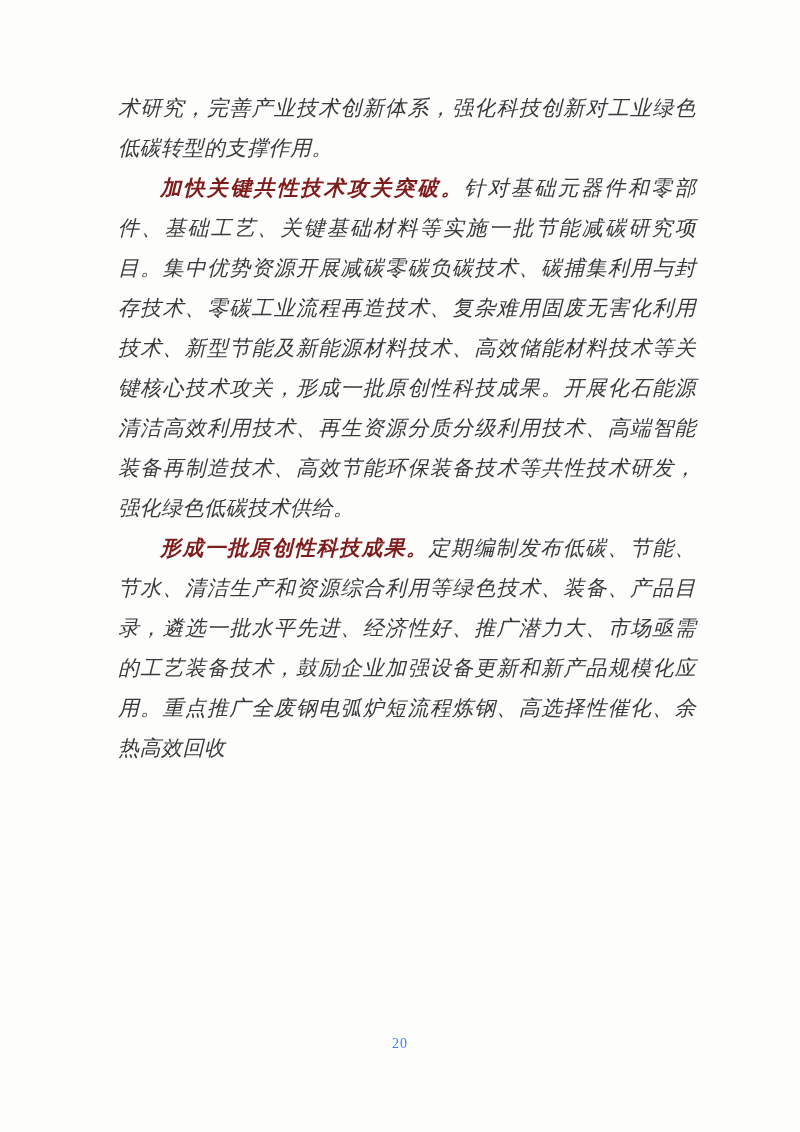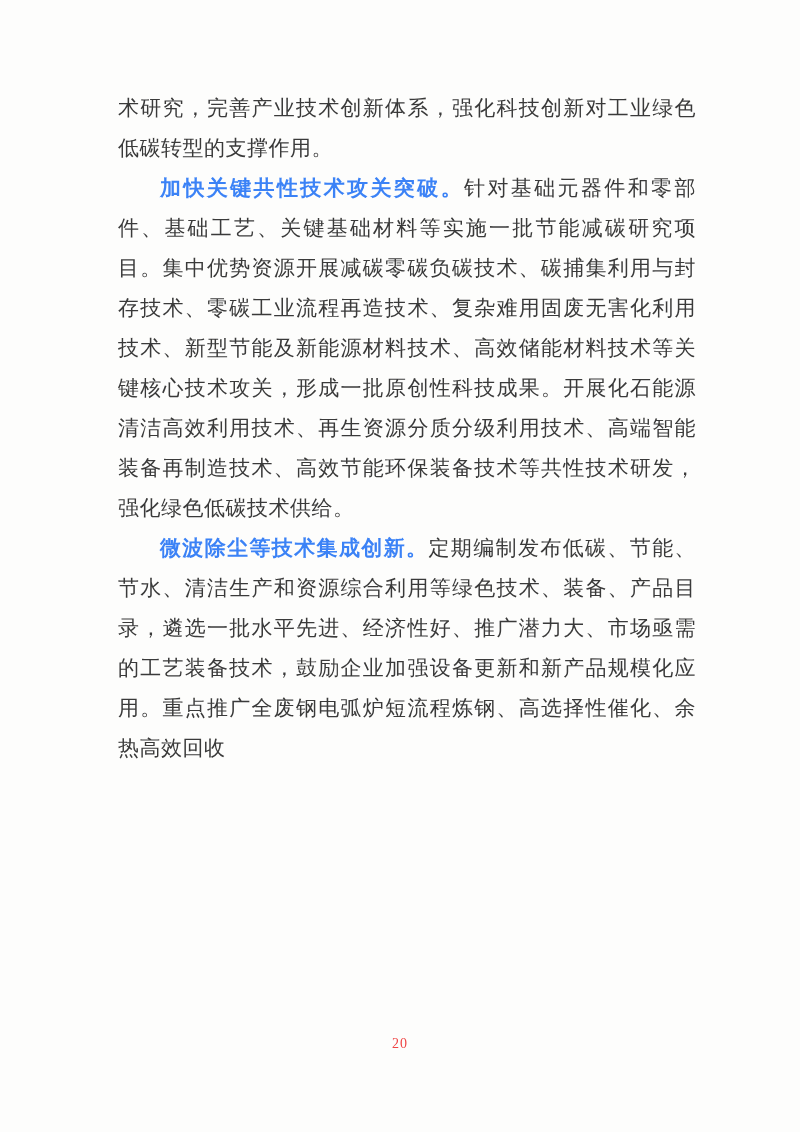--- a/index.html
+++ b/index.html
@@ -22,42 +22,43 @@
     width: 578px;
     color: #3a3a3a;
     font-size: 21px;
     line-height: 40px;
     text-align: justify;
     text-justify: inter-character;
     letter-spacing: 0.5px;
   }
   .para {
     margin: 0;
+    font-style: italic;
   }
   .para.indent {
     text-indent: 2em;
   }
   .para b {
     font-weight: bold;
-    color: #3b82f6;
+    color: #7f1d1d;
   }
   .footer {
     position: absolute;
     top: 1036px;
     left: 0;
     width: 100%;
     text-align: center;
     font-size: 14px;
-    color: #ef4444;
+    color: #3b82f6;
     letter-spacing: 1px;
   }
 </style>
 </head>
 <body>
 
 <div class="page">
   <div class="content" id="paragraphs">
       <p class="para">术研究，完善产业技术创新体系，强化科技创新对工业绿色低碳转型的支撑作用。</p>
       <p class="para indent"><b>加快关键共性技术攻关突破。</b>针对基础元器件和零部件、基础工艺、关键基础材料等实施一批节能减碳研究项目。集中优势资源开展减碳零碳负碳技术、碳捕集利用与封存技术、零碳工业流程再造技术、复杂难用固废无害化利用技术、新型节能及新能源材料技术、高效储能材料技术等关键核心技术攻关，形成一批原创性科技成果。开展化石能源清洁高效利用技术、再生资源分质分级利用技术、高端智能装备再制造技术、高效节能环保装备技术等共性技术研发，强化绿色低碳技术供给。</p>
-      <p class="para indent"><b>微波除尘等技术集成创新。</b>定期编制发布低碳、节能、节水、清洁生产和资源综合利用等绿色技术、装备、产品目录，遴选一批水平先进、经济性好、推广潜力大、市场亟需的工艺装备技术，鼓励企业加强设备更新和新产品规模化应用。重点推广全废钢电弧炉短流程炼钢、高选择性催化、余热高效回收</p>
+      <p class="para indent"><b>形成一批原创性科技成果。</b>定期编制发布低碳、节能、节水、清洁生产和资源综合利用等绿色技术、装备、产品目录，遴选一批水平先进、经济性好、推广潜力大、市场亟需的工艺装备技术，鼓励企业加强设备更新和新产品规模化应用。重点推广全废钢电弧炉短流程炼钢、高选择性催化、余热高效回收</p>
     </div>
   <div class="footer">20</div>
 </div>
 
 </body></html>

